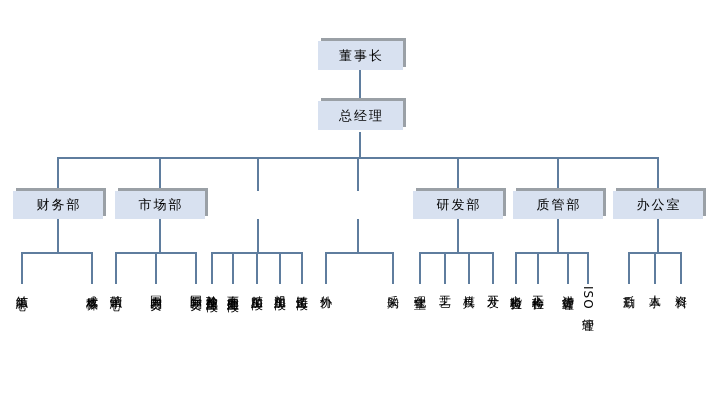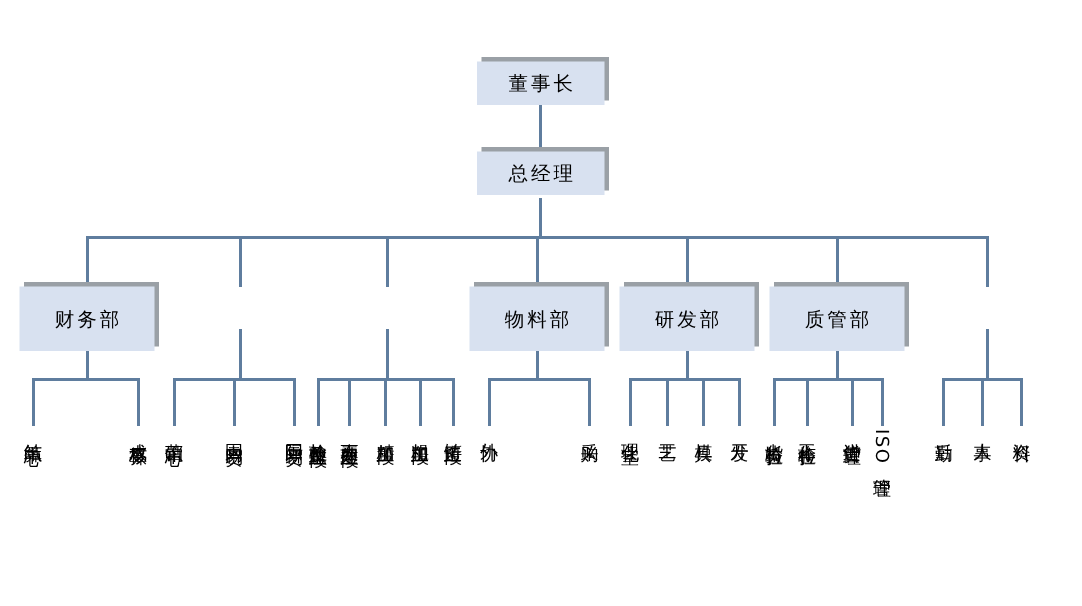--- a/index.html
+++ b/index.html
@@ -8,21 +8,21 @@
     font-family:"DejaVu Sans","Liberation Sans",sans-serif;
   }
   .connectors{position:absolute;left:0;top:0;width:721px;height:404px;}
   .node{
     position:absolute;display:flex;align-items:center;justify-content:center;
     background:var(--node_fill,#d8e1f0);
     box-shadow:3px -3px 0 var(--node_shadow,#9aa0a6);
     color:var(--text,#000);letter-spacing:2px;text-indent:2px;
   }
   .top-node{left:318px;width:85px;height:29px;font-size:13px;}
-  .dept-node{top:191px;width:90px;height:43px;font-size:13px;}
+  .dept-node{top:191px;width:90px;height:28px;font-size:13px;}
   .leaf{
     position:absolute;top:286px;width:16px;
     writing-mode:vertical-rl;text-orientation:mixed;
     font-size:12px;line-height:16px;letter-spacing:1px;
     color:var(--text,#000);white-space:nowrap;
   }
 </style>
 </head>
 <body>
 
@@ -92,23 +92,24 @@
         <line x1="655" y1="252" x2="655" y2="284"></line>
         <line x1="681" y1="252" x2="681" y2="284"></line>
       </g>
     </g>
   </svg>
 
   <div class="node top-node" style="top:41px">董事长</div>
   <div class="node top-node" style="top:101px">总经理</div>
 
   <div class="node dept-node" style="left:13px">财务部</div>
-  <div class="node dept-node" style="left:313px">物料部</div>
+  <div class="node dept-node" style="left:115px">市场部</div>
   <div class="node dept-node" style="left:413px">研发部</div>
   <div class="node dept-node" style="left:513px">质管部</div>
+  <div class="node dept-node" style="left:613px">办公室</div>
 
   <div class="leaf" style="left:14px">结算中心</div>
   <div class="leaf" style="left:84px">成本核算</div>
 
   <div class="leaf" style="left:108px">营销中心</div>
   <div class="leaf" style="left:148px">国内贸易</div>
   <div class="leaf" style="left:188px">国际贸易</div>
 
   <div class="leaf" style="left:204px">检验及理工段</div>
   <div class="leaf" style="left:225px">表面处理工段</div>

